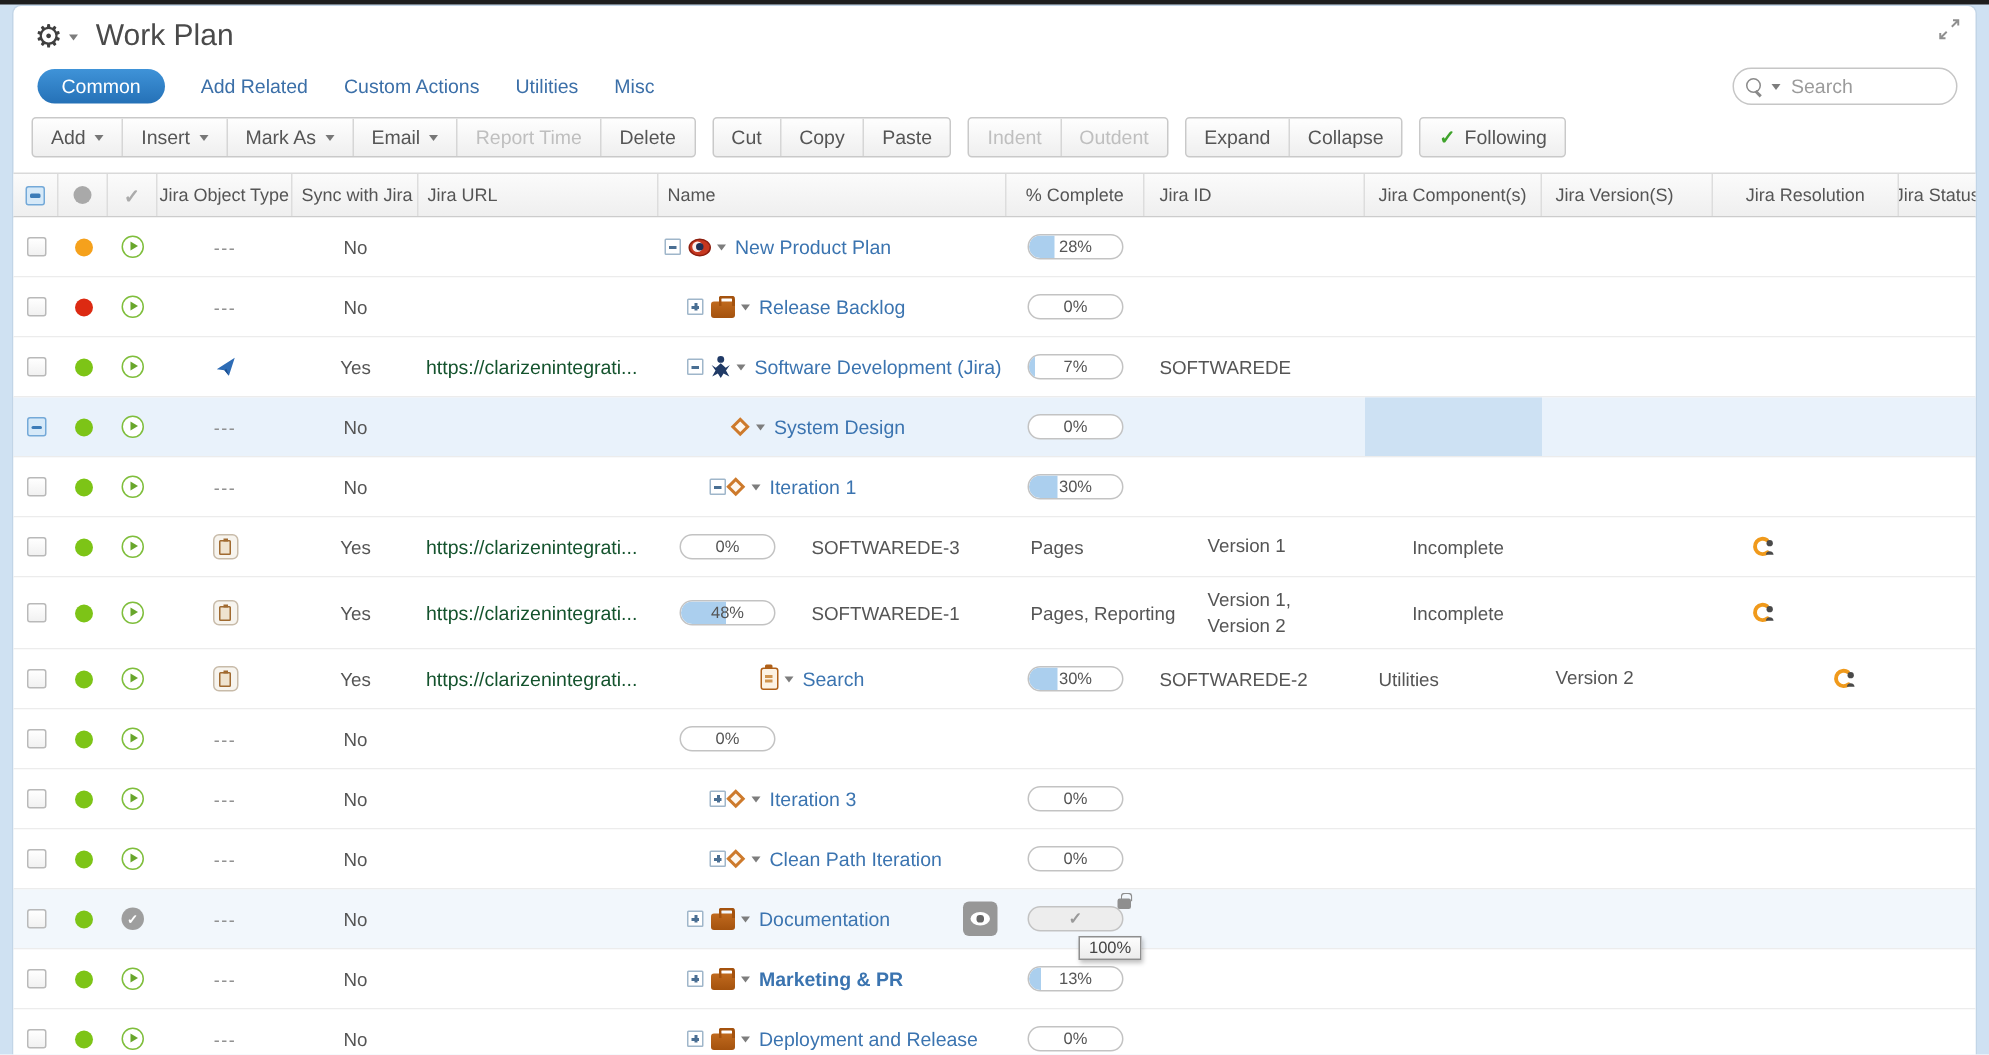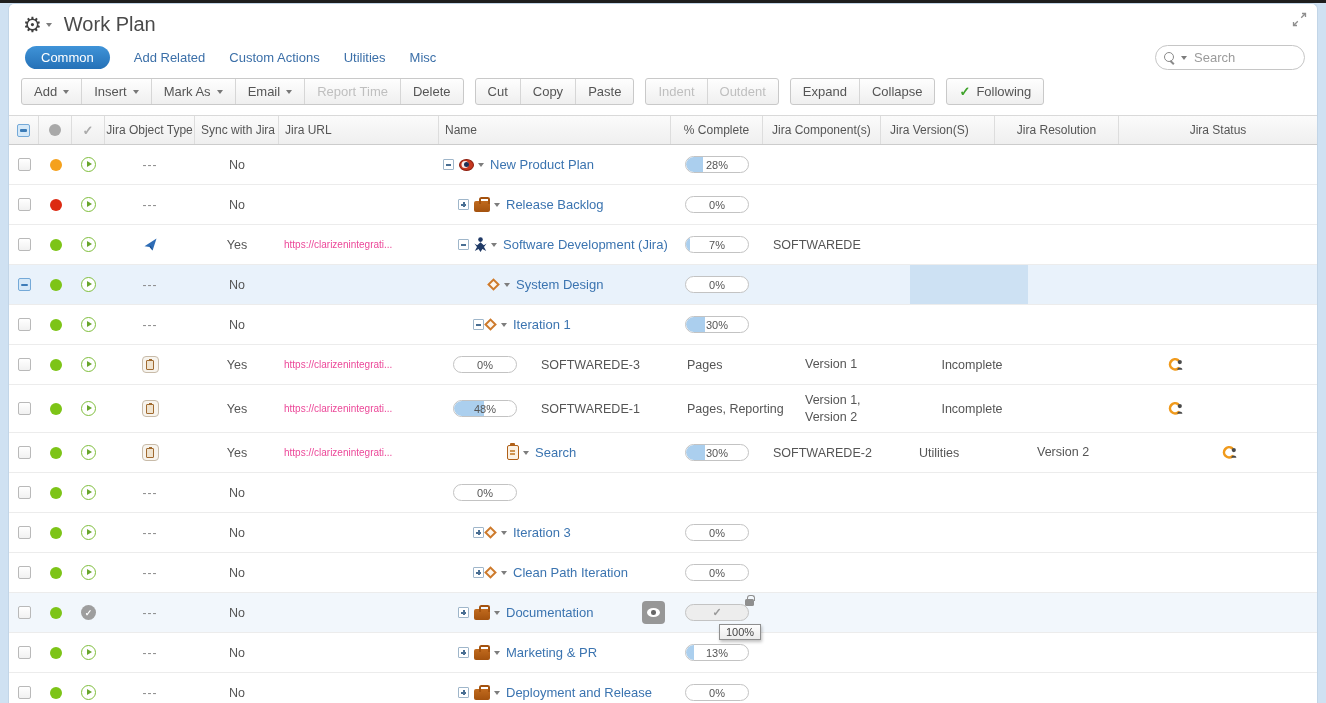--- a/index.html
+++ b/index.html
@@ -75,21 +75,21 @@
   .play::after{content:"";position:absolute;left:4.5px;top:2.6px;border-left:5.5px solid #68a62c;border-top:3.4px solid transparent;border-bottom:3.4px solid transparent}
   .donec{width:15px;height:15px;border-radius:50%;background:#9e9e9e;color:#fff;font-size:9px;font-weight:bold;display:flex;align-items:center;justify-content:center;flex:none}
 
   .expander{position:relative;width:11px;height:11px;border:1px solid #9fb6ca;background:#fff;border-radius:1px;flex:none;cursor:pointer}
   .expander::before{content:"";position:absolute;left:2px;right:2px;top:4.2px;height:1.6px;background:#4a6f93}
   .expander.plus::after{content:"";position:absolute;top:2px;bottom:2px;left:4.2px;width:1.6px;background:#4a6f93}
 
   .nlink{color:#3b74b0;margin-left:6px;white-space:nowrap;cursor:pointer}
   .icon-gap{margin-left:5px;flex:none}
   .dash{color:#8a8a8a;letter-spacing:1px;font-size:12px}
-  .urltxt{color:#ec4899;font-size:10px;white-space:nowrap}
+  .urltxt{color:#14532d;font-size:13px;white-space:nowrap}
   .val{font-size:12.5px;color:#555}
   .w-ver .val{white-space:normal;line-height:1.3}
 
   .diamond{width:9px;height:9px;border:2px solid #cd7a2c;background:#fdf7ef;transform:rotate(45deg);flex:none;margin:0 2px}
   .bcase{position:relative;width:16px;height:11px;background:linear-gradient(#c06a1e,#a4520e);border-radius:2px;margin-top:4px;flex:none}
   .bcase::before{content:"";position:absolute;top:-4px;left:4.5px;width:7px;height:5px;border:2px solid #a4520e;border-bottom:none;border-radius:2.5px 2.5px 0 0}
   .clip{position:relative;width:12px;height:15px;border:1.5px solid #b06018;background:#fcf2e4;border-radius:2px;flex:none}
   .clip::before{content:"";position:absolute;top:-2.6px;left:2px;width:4.5px;height:3px;background:#b06018;border-radius:1px}
   .clip::after{content:"";position:absolute;left:2px;top:4px;width:5px;height:1.5px;background:#cf9450;box-shadow:0 3px 0 #cf9450}
   .projred{position:relative;width:15px;height:12px;border-radius:50%;background:#c6371f;border:1px solid #8c1d0e;flex:none}
@@ -222,20 +222,23 @@
         </div>
         <div class="hcell w-url">
           <span>Jira URL</span>
         </div>
         <div class="hcell w-name">
           <span>Name</span>
         </div>
         <div class="hcell w-pct">
           <span>% Complete</span>
         </div>
+        <div class="hcell w-jid">
+          <span>Jira ID</span>
+        </div>
         <div class="hcell w-comp">
           <span>Jira Component(s)</span>
         </div>
         <div class="hcell w-ver">
           <span>Jira Version(S)</span>
         </div>
         <div class="hcell w-res">
           <span>Jira Resolution</span>
         </div>
         <div class="hcell w-jstat">
@@ -724,59 +727,59 @@
           <div class="cell w-life">
             <span class="play"></span>
           </div>
           <div class="cell w-jot">
             <span class="dash">---</span>
           </div>
           <div class="cell w-sync">
             <span class="val">No</span>
           </div>
           <div class="cell w-url"></div>
+          <div class="cell w-name" style="padding-left: 19px; font-weight: bold;">
+            <span class="expander plus"></span>
+            <span class="bcase icon-gap"></span>
+            <span class="caret"></span>
+            <span class="nlink">Marketing &amp; PR</span>
+          </div>
+          <div class="cell w-pct">
+            <span class="pill">
+              <span class="fillbar" style="width: 13%;"></span>
+              <span class="ptext">13%</span>
+            </span>
+          </div>
+          <div class="cell w-jid"></div>
+          <div class="cell w-comp"></div>
+          <div class="cell w-ver"></div>
+          <div class="cell w-res"></div>
+          <div class="cell w-jstat"></div>
+        </div>
+        <div class="row">
+          <div class="cell w-select">
+            <span class="cb"></span>
+          </div>
+          <div class="cell w-status">
+            <span class="dot" style="background: rgb(125, 196, 23);"></span>
+          </div>
+          <div class="cell w-life">
+            <span class="play"></span>
+          </div>
+          <div class="cell w-jot">
+            <span class="dash">---</span>
+          </div>
+          <div class="cell w-sync">
+            <span class="val">No</span>
+          </div>
+          <div class="cell w-url"></div>
           <div class="cell w-name" style="padding-left: 19px;">
             <span class="expander plus"></span>
             <span class="bcase icon-gap"></span>
             <span class="caret"></span>
-            <span class="nlink">Marketing &amp; PR</span>
-          </div>
-          <div class="cell w-pct">
-            <span class="pill">
-              <span class="fillbar" style="width: 13%;"></span>
-              <span class="ptext">13%</span>
-            </span>
-          </div>
-          <div class="cell w-jid"></div>
-          <div class="cell w-comp"></div>
-          <div class="cell w-ver"></div>
-          <div class="cell w-res"></div>
-          <div class="cell w-jstat"></div>
-        </div>
-        <div class="row">
-          <div class="cell w-select">
-            <span class="cb"></span>
-          </div>
-          <div class="cell w-status">
-            <span class="dot" style="background: rgb(125, 196, 23);"></span>
-          </div>
-          <div class="cell w-life">
-            <span class="play"></span>
-          </div>
-          <div class="cell w-jot">
-            <span class="dash">---</span>
-          </div>
-          <div class="cell w-sync">
-            <span class="val">No</span>
-          </div>
-          <div class="cell w-url"></div>
-          <div class="cell w-name" style="padding-left: 19px;">
-            <span class="expander plus"></span>
-            <span class="bcase icon-gap"></span>
-            <span class="caret"></span>
             <span class="nlink">Deployment and Release</span>
           </div>
           <div class="cell w-pct">
             <span class="pill">
               <span class="ptext">0%</span>
             </span>
           </div>
           <div class="cell w-jid"></div>
           <div class="cell w-comp"></div>
           <div class="cell w-ver"></div>

